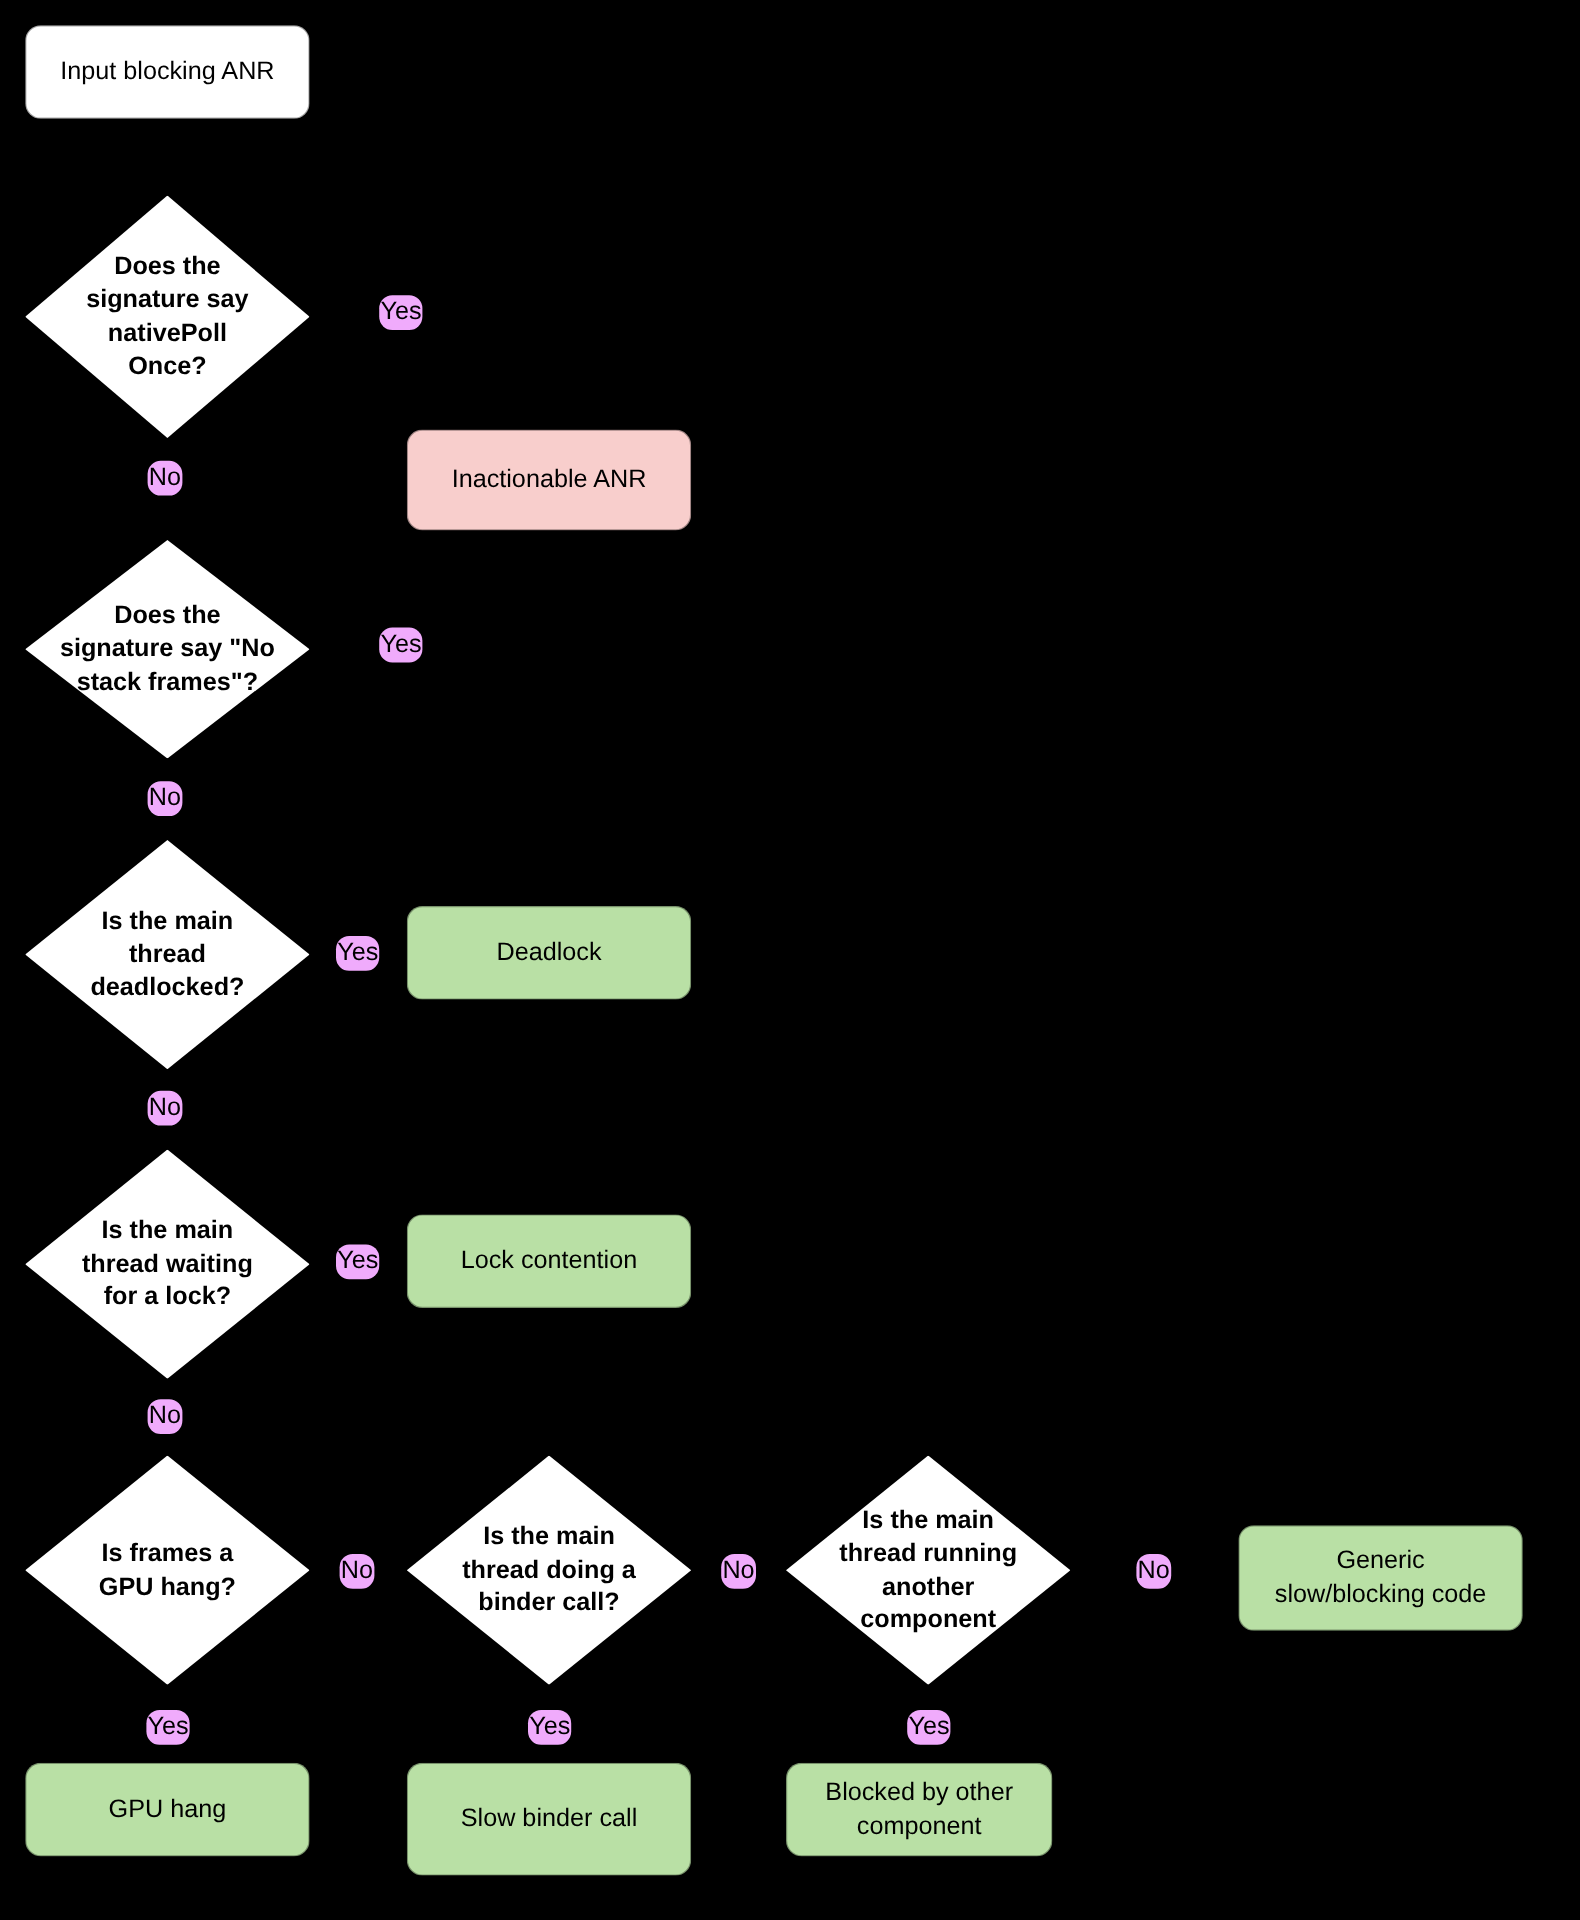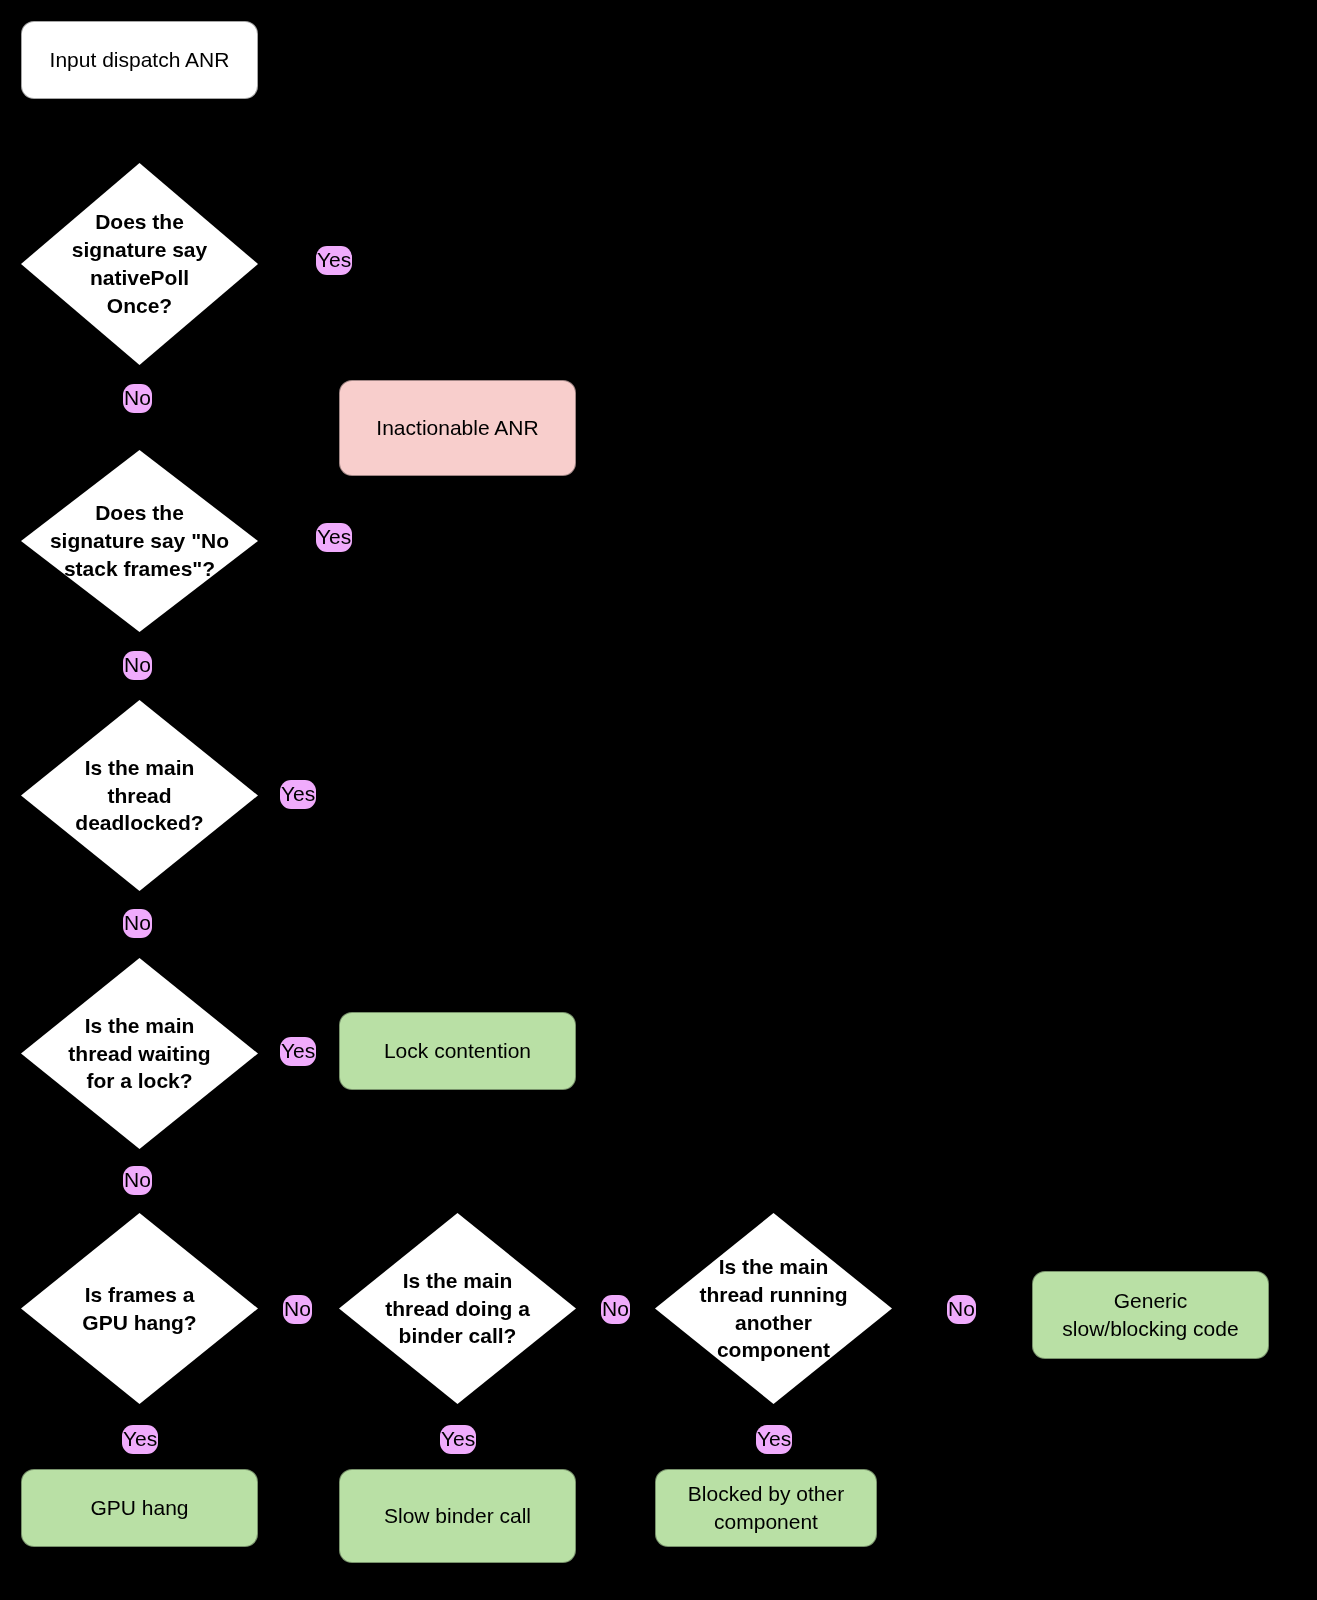--- a/index.html
+++ b/index.html
@@ -148,49 +148,52 @@
   <div class="edge edge-v" style="left:456px; top:1404px; height:63px;"></div>
   <div class="arrowhead arrow-down" style="left:450px; top:1457px;"></div>
 
   <div class="edge edge-h" style="left:891px; top:1308px; width:152px;"></div>
   <div class="arrowhead arrow-right" style="left:1035px; top:1301px;"></div>
 
   <div class="edge edge-v" style="left:772px; top:1404px; height:63px;"></div>
   <div class="arrowhead arrow-down" style="left:766px; top:1457px;"></div>
 
   <div class="node rbox white" style="left:21px; top:21px; width:237px; height:78px;">
-    <span class="label">Input dispatch ANR</span>
+    <span class="label">Input blocking ANR</span>
   </div>
 
   <div class="diamond" style="left:21px; top:163px; width:237px; height:202px;">
     <div class="shape"></div>
     <span class="label">Does the
 signature say
 nativePoll
 Once?</span>
   </div>
 
-  <div class="node rbox pink" style="left:339px; top:380px; width:237px; height:96px;">
+  <div class="node rbox pink" style="left:339px; top:358px; width:237px; height:84px;">
     <span class="label">Inactionable ANR</span>
   </div>
 
   <div class="diamond" style="left:21px; top:450px; width:237px; height:182px;">
     <div class="shape"></div>
     <span class="label">Does the
 signature say "No
 stack frames"?</span>
   </div>
 
   <div class="diamond" style="left:21px; top:700px; width:237px; height:191px;">
     <div class="shape"></div>
     <span class="label">Is the main
 thread
 deadlocked?</span>
   </div>
 
+  <div class="node rbox green" style="left:339px; top:755px; width:237px; height:78px;">
+    <span class="label">Deadlock</span>
+  </div>
 
   <div class="diamond" style="left:21px; top:958px; width:237px; height:191px;">
     <div class="shape"></div>
     <span class="label">Is the main
 thread waiting
 for a lock?</span>
   </div>
 
   <div class="node rbox green" style="left:339px; top:1012px; width:237px; height:78px;">
     <span class="label">Lock contention</span>

